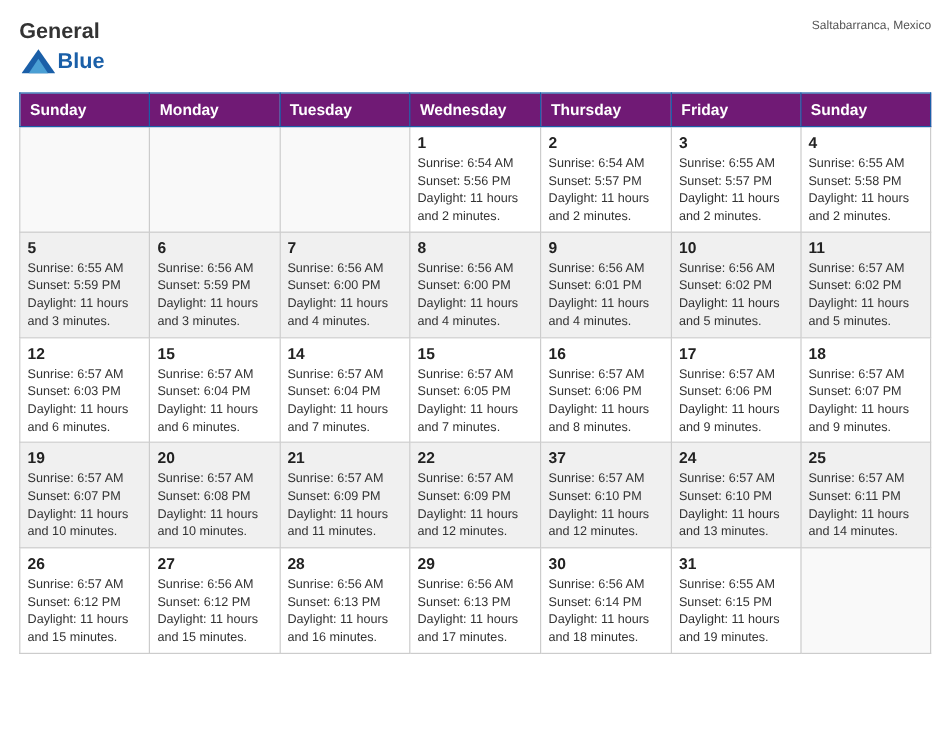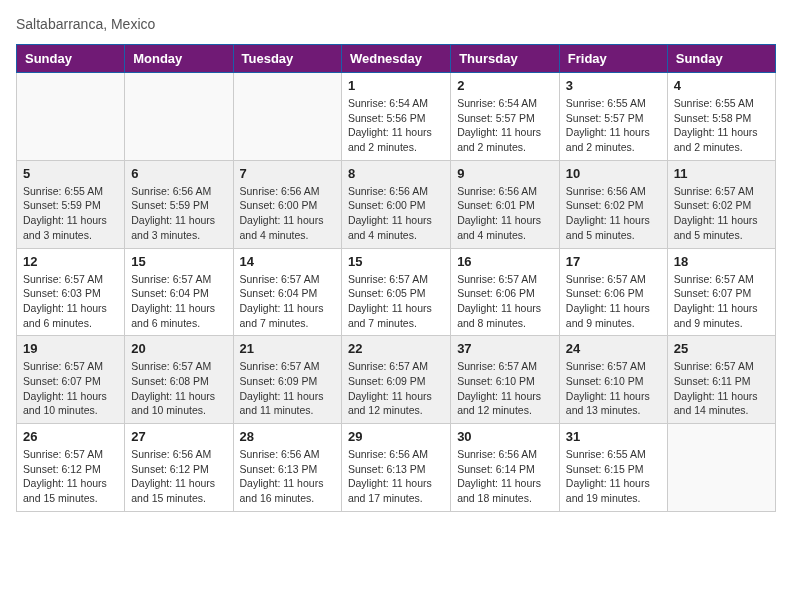--- a/index.html
+++ b/index.html
@@ -37,21 +37,21 @@
     }
     .title-block {
       text-align: right;
     }
     .month-year {
       font-size: 32px;
       font-weight: bold;
       color: #222;
     }
     .location {
-      font-size: 14px;
+      font-size: 10px;
       color: #555;
     }
     .calendar {
       width: 100%;
       border-collapse: collapse;
       border: 1px solid #ccc;
     }
     .calendar th {
       background-color: #701a75;
       color: #fff;
@@ -86,20 +86,29 @@
       line-height: 1.4;
     }
     .row-shaded td {
       background: #f0f0f0;
     }
   </style>
 </head>
 <body>
 
 <div class="header">
+  <div class="logo">
+    <span>
+      <span class="logo-text-general">General</span><br>
+      <svg class="logo-icon" viewBox="0 0 28 20" style="display:inline-block;vertical-align:middle;margin-right:2px;">
+        <polygon points="0,20 14,0 28,20" fill="#1a5fa8"></polygon>
+        <polygon points="6,20 14,8 22,20" fill="#4a9fd4"></polygon>
+      </svg><span class="logo-text-blue" style="vertical-align:middle;">Blue</span>
+    </span>
+  </div>
   <div class="title-block">
     <div class="location">Saltabarranca, Mexico</div>
   </div>
 </div>
 
 <table class="calendar">
   <thead>
     <tr>
     <th>Sunday</th>
         <th>Monday</th>

